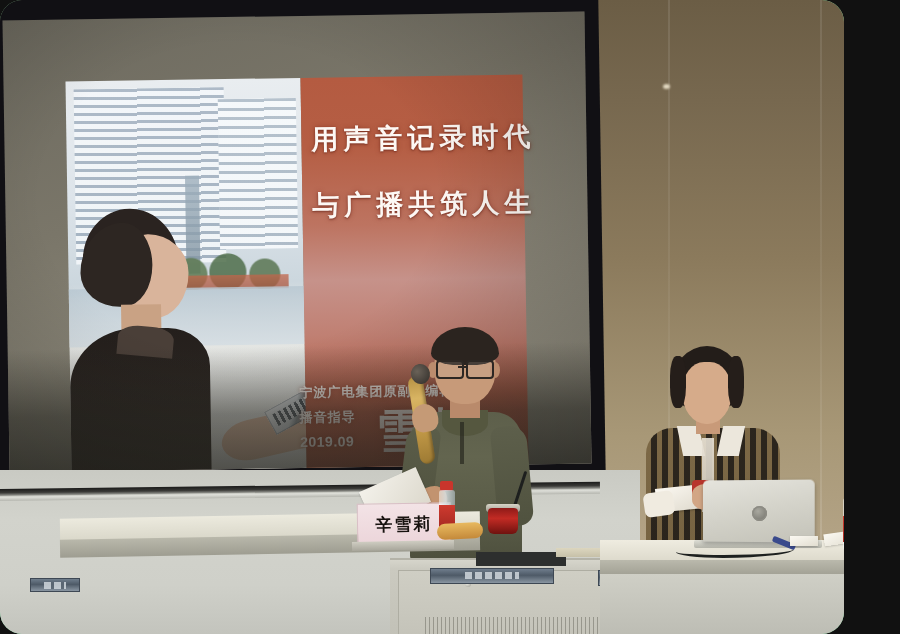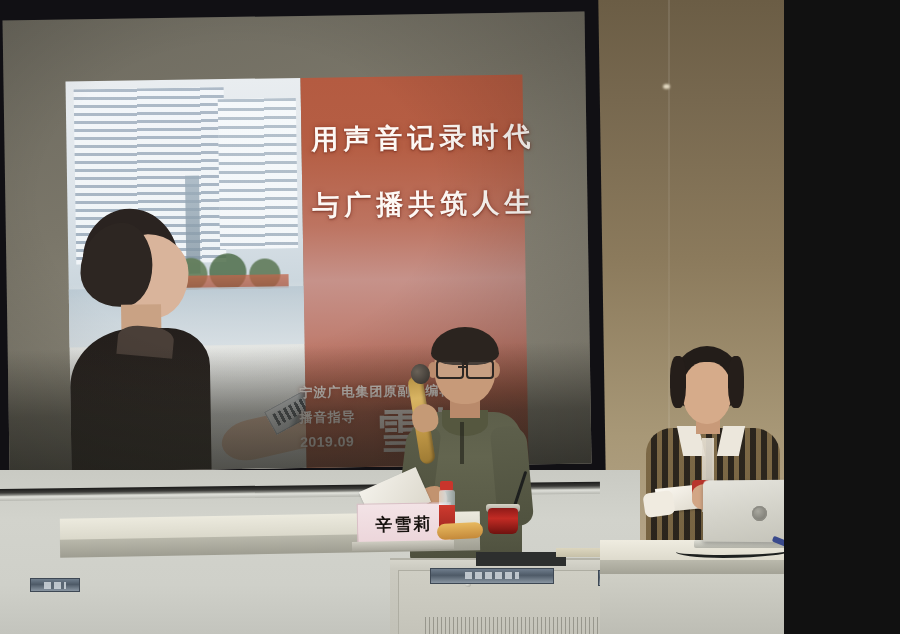--- a/index.html
+++ b/index.html
@@ -1,19 +1,20 @@
 <!DOCTYPE html>
 <html><head>
 <meta charset="utf-8">
 <style>
   html,body{margin:0;padding:0;background:#111;}
   #scene{
-    position:relative;width:784px;height:634px;overflow:hidden;
+    position:relative;width:844px;height:634px;overflow:hidden;
     font-family:"Liberation Sans","DejaVu Sans",sans-serif;
     background:#86efac;
+    border-radius:22px;
   }
   
   .wall-right{
     position:absolute;left:596px;top:0;width:304px;height:560px;
     background:linear-gradient(180deg,#6e6047 0%,#796a50 16%,#8d7c5e 44%,#a89madjust 0%);
     background:linear-gradient(180deg,#6b5d45 0%,#77684f 18%,#8b7a5c 46%,#a493724 100%);
     background:linear-gradient(180deg,#6b5d45 0%,#77684f 18%,#8b7a5c 46%,#a89877 78%,#b5a588 100%);
   }
   .wall-seam{position:absolute;width:2px;top:0;height:560px;
     background:linear-gradient(180deg,rgba(255,255,255,.10),rgba(255,255,255,.05) 60%,rgba(255,255,255,.14));}

